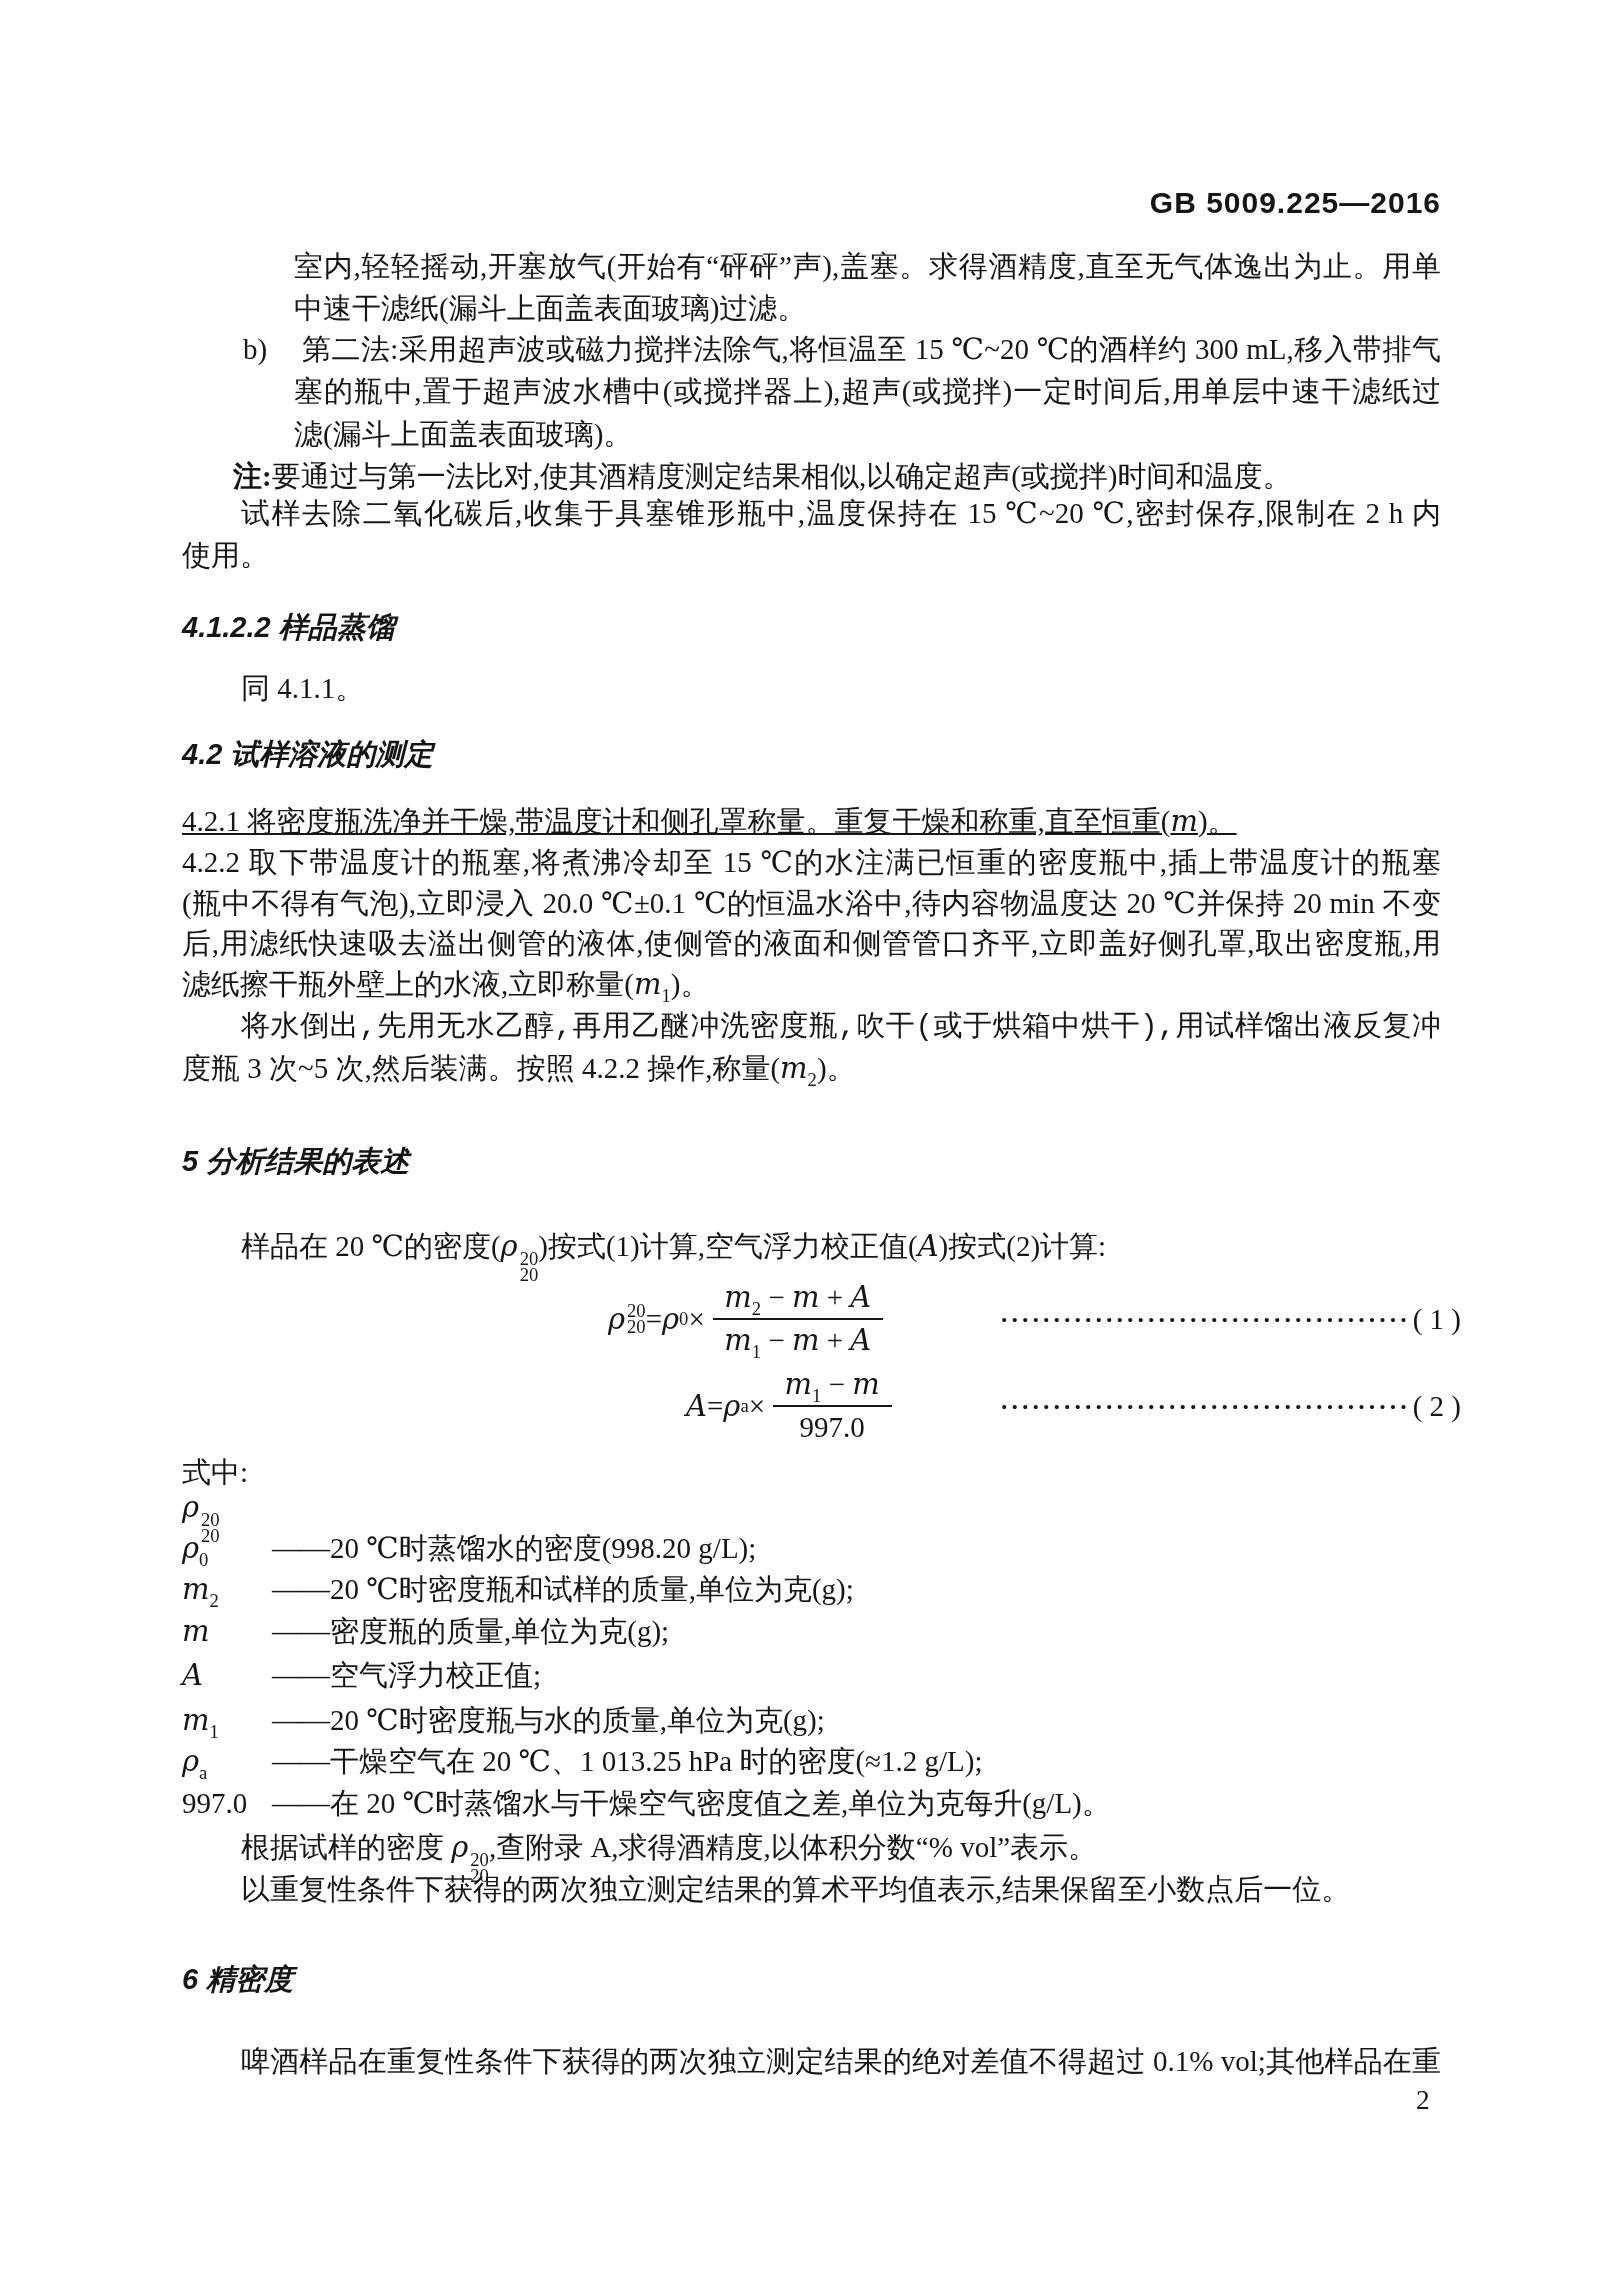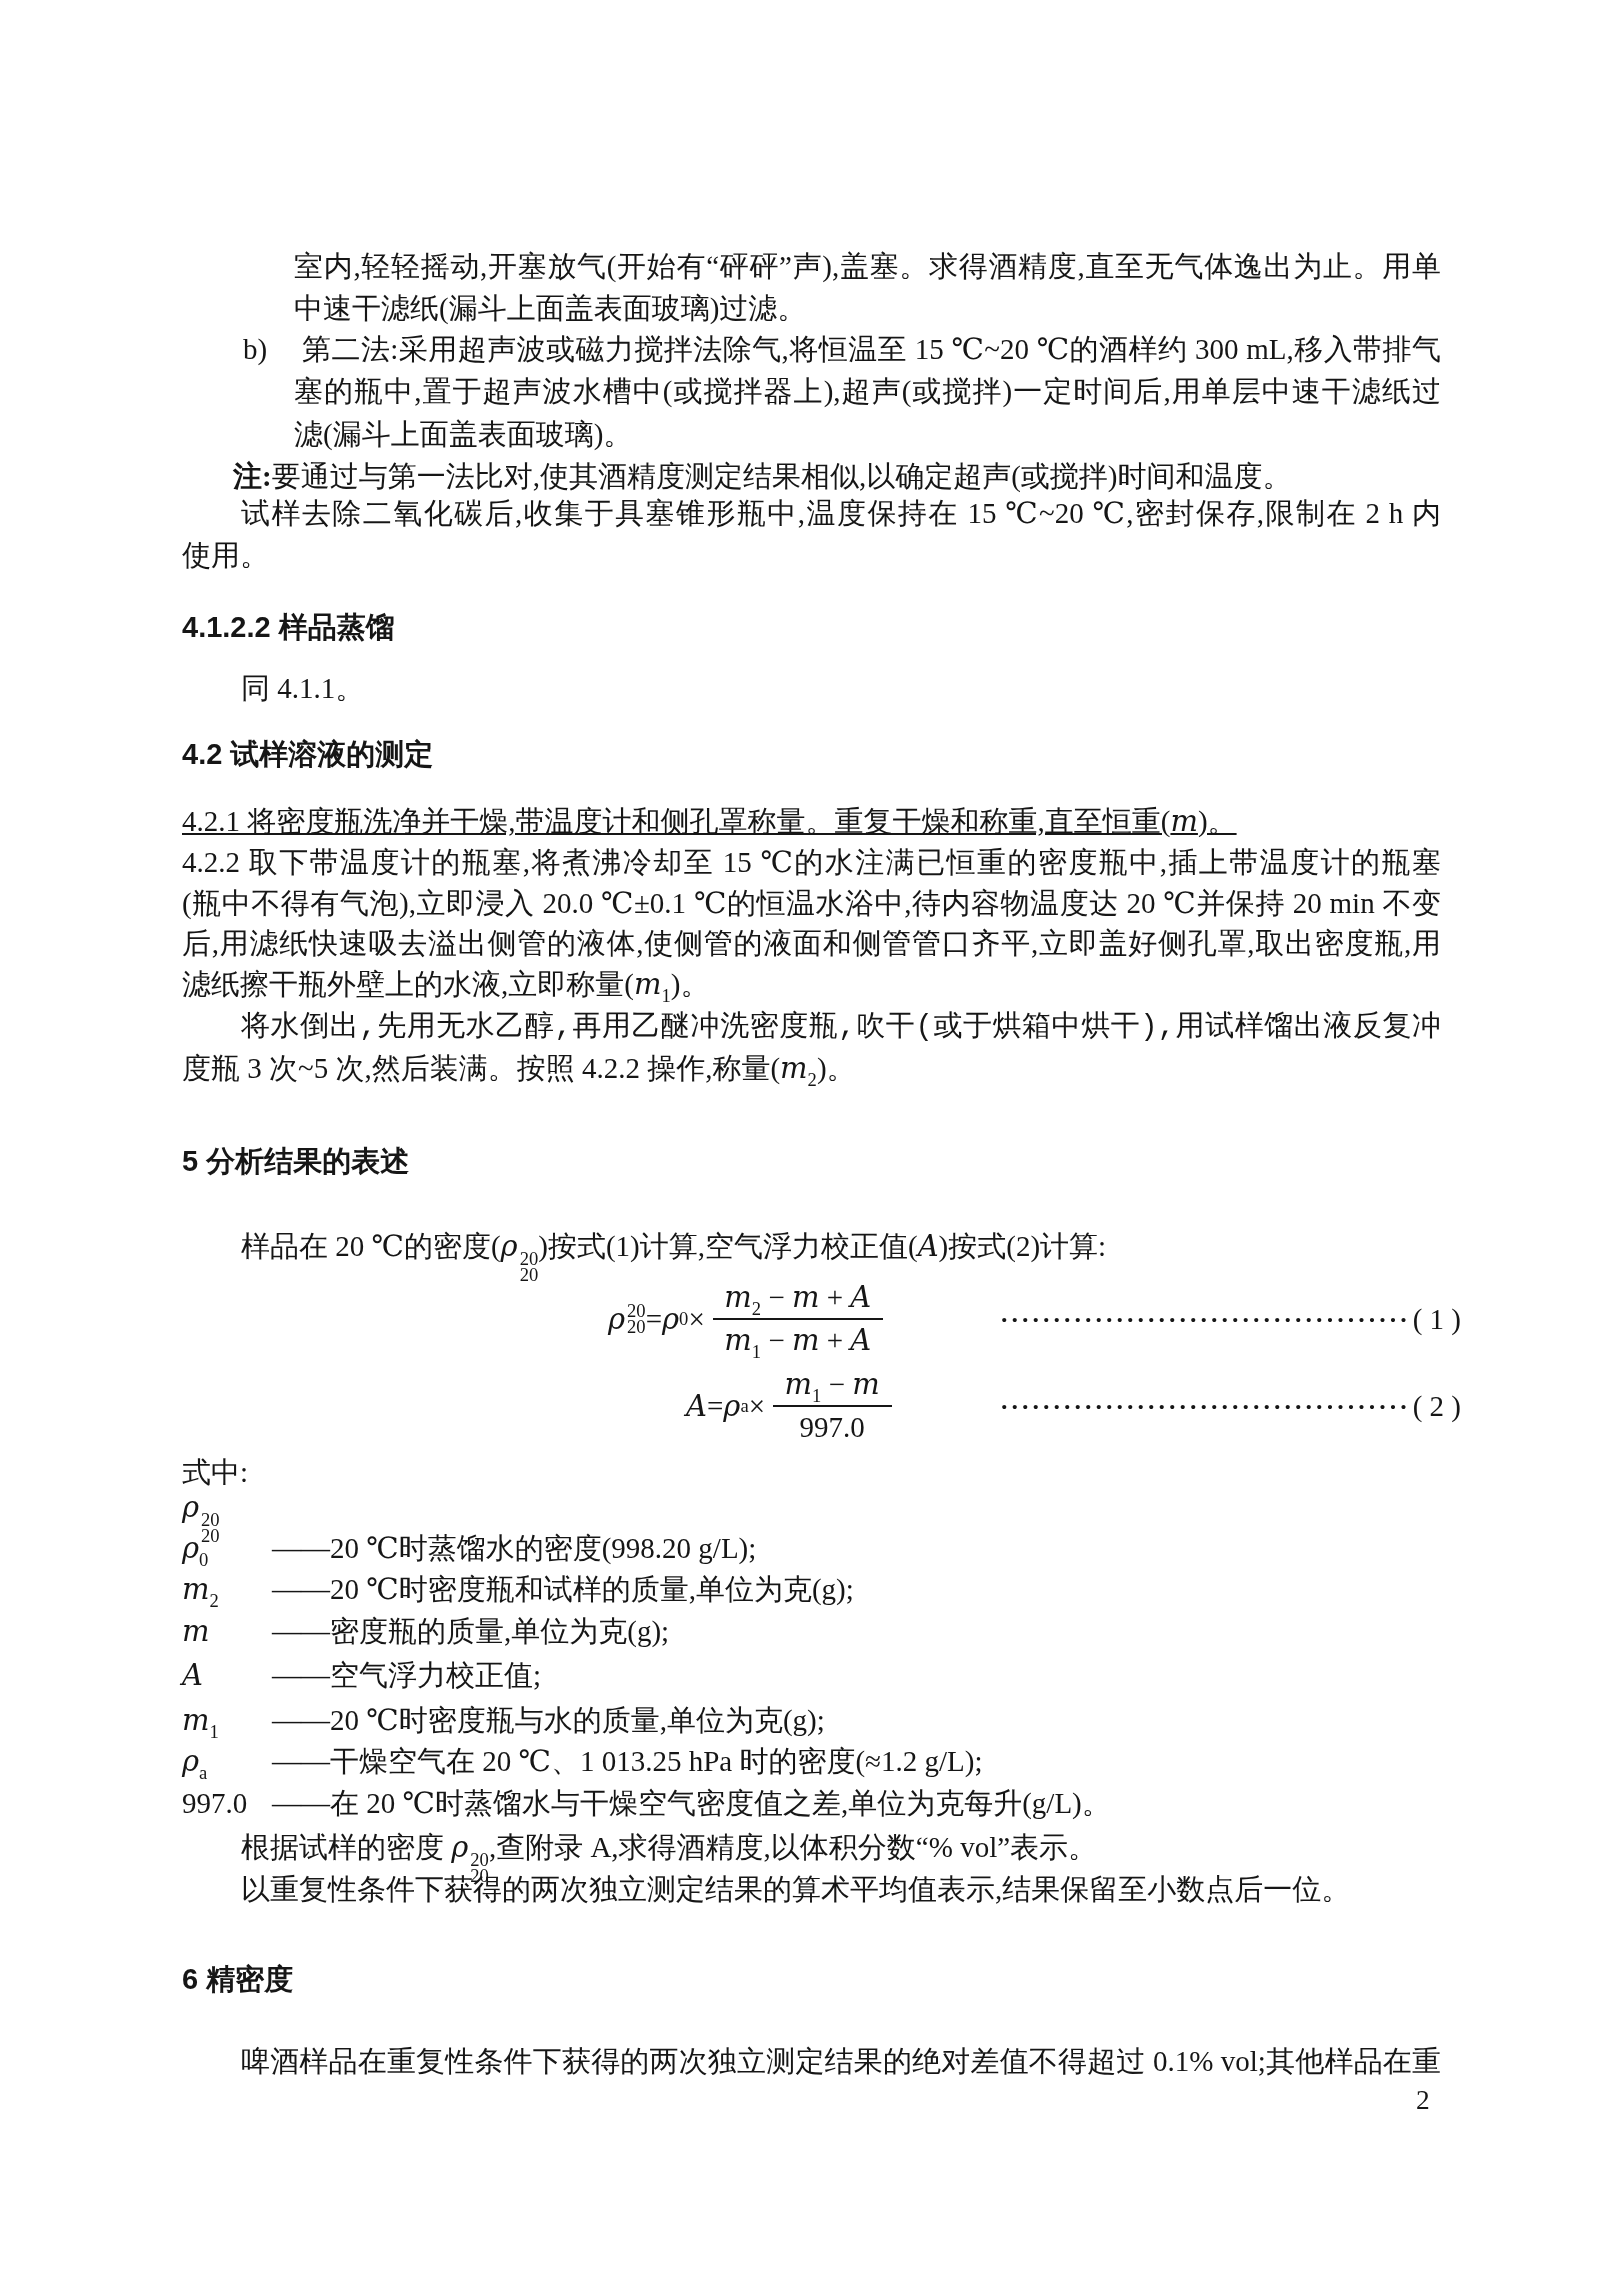--- a/index.html
+++ b/index.html
@@ -21,20 +21,21 @@
   .jf{
     white-space:normal;
     text-align:justify;
     text-align-last:justify;
     word-break:break-all;
     overflow:hidden;
   }
   .hd{
     font-family:"Liberation Sans","DejaVu Sans",sans-serif;
     font-weight:bold;
+    font-style:italic;
   }
   .it{font-style:italic;font-family:"DejaVu Serif",serif;}
   .bd{font-weight:bold;}
   .term{display:inline-block;width:90px;}
   .stk{
     display:inline-flex;flex-direction:column;
     font-size:18.6px;line-height:15.7px;
     vertical-align:-8.8px;margin-left:2px;
     font-style:normal;text-align:left;
   }
@@ -60,20 +61,21 @@
   .leader .dots{
     overflow:hidden;white-space:nowrap;flex:1;
     font-weight:bold;font-size:25.5px;letter-spacing:2px;
   }
   .leader .lbl{margin-left:5.9px;}
 </style>
 </head>
 <body>
 
 <div class="page">
+  <div class="ln hdr">GB 5009.225—2016</div>
   <div id="doc-body">
       <div class="ln jf" style="left: 294px; top: 246px; width: 1147px;"><span>室内,轻轻摇动,开塞放气(开始有“砰砰”声),盖塞。求得酒精度,直至无气体逸出为止。用单层</span></div>
       <div class="ln" style="left: 294px; top: 288px;"><span>中速干滤纸(漏斗上面盖表面玻璃)过滤。</span></div>
       <div class="ln" style="left: 243px; top: 329px;"><span>b)</span></div>
       <div class="ln jf" style="left: 302px; top: 329px; width: 1139px;"><span>第二法:采用超声波或磁力搅拌法除气,将恒温至 15 ℃~20 ℃的酒样约 300 mL,移入带排气</span></div>
       <div class="ln jf" style="left: 294px; top: 371px; width: 1147px;"><span>塞的瓶中,置于超声波水槽中(或搅拌器上),超声(或搅拌)一定时间后,用单层中速干滤纸过</span></div>
       <div class="ln" style="left: 294px; top: 414px;"><span>滤(漏斗上面盖表面玻璃)。</span></div>
       <div class="ln" style="left: 233px; top: 456px; font-size: 29px;"><span class="bd">注:</span><span>要通过与第一法比对,使其酒精度测定结果相似,以确定超声(或搅拌)时间和温度。</span></div>
       <div class="ln jf" style="left: 241px; top: 493px; width: 1200px;"><span>试样去除二氧化碳后,收集于具塞锥形瓶中,温度保持在 15 ℃~20 ℃,密封保存,限制在 2 h 内</span></div>
       <div class="ln" style="left: 182px; top: 535px;"><span>使用。</span></div>

